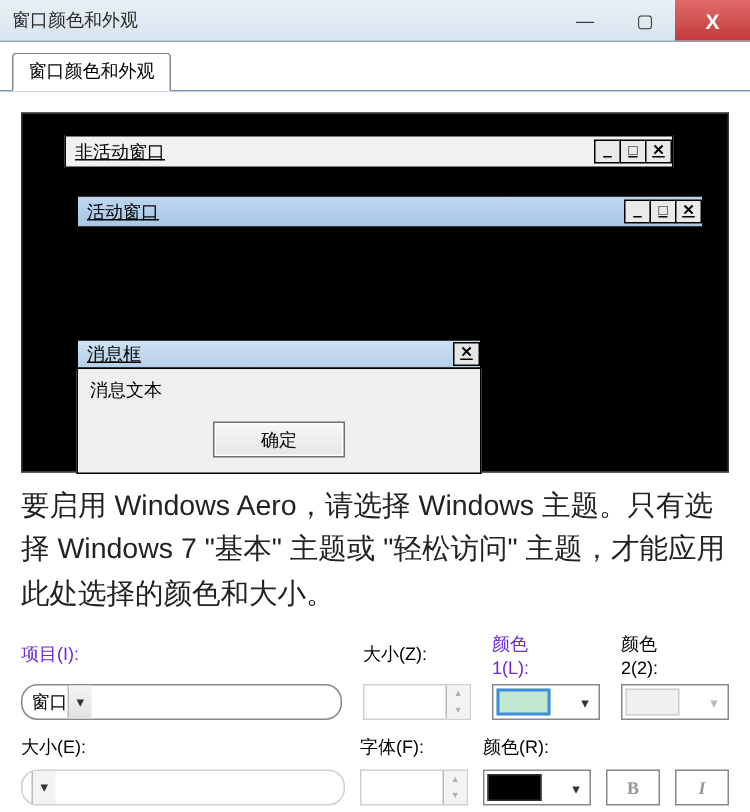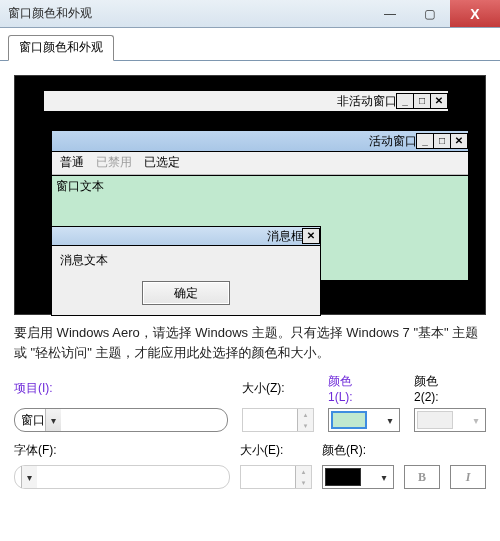--- a/index.html
+++ b/index.html
@@ -25,42 +25,42 @@
 
   
   .stage { background: #000; border: 1px solid #3a3a3a; padding: 18px 16px 16px 28px; height: 240px; position: relative; }
   .faux-win { position: absolute; }
 
   .fw-inactive { left: 28px; top: 14px; width: 406px; height: 90px; }
   .fw-inactive .tb { background: #f1f1f1; }
   .fw-active { left: 36px; top: 54px; width: 418px; height: 180px; }
 
   .faux-win .tb {
-    height: 22px; display: flex; align-items: center; justify-content: flex-end;
-    border: 1px solid #000; padding-left: 6px; font-size: 12px;
+    height: 22px; display: flex; align-items: center; justify-content: space-between;
+    border: 1px solid #000; padding-left: 6px; font-size: 12px; text-decoration: underline;
   }
   .fw-active .tb { background: linear-gradient(#bed6ef, #a9c7e7); }
   .tb .ctrls { display: flex; }
   .tb .ctrls span { width: 18px; height: 16px; border: 1px solid #000; display: flex; align-items: center; justify-content: center; margin-left: -1px; background: #eaeaea; font-size: 10px; line-height: 1; font-family: sans-serif; font-weight: bold; }
 
   .fw-body { background: #efefef; border: 1px solid #000; border-top: none; }
 
   .menubar { display: flex; gap: 12px; padding: 2px 8px 3px; border-bottom: 1px solid #c0c0c0; background: #f1f1f1; font-size: 12px; }
   .menubar .dim { color: #9c9c9c; }
   .textarea { background: #c1e9cf; border: 1px solid #000; border-left: none; border-right: none; height: 106px; padding: 2px 4px; }
 
   .fw-msg { left: 36px; top: 150px; width: 270px; }
   .fw-msg .tb { background: linear-gradient(#cfe1f4, #b6cfe9); height: 20px; }
   .fw-msg .tb .ctrls span { background: #e6e6e6; }
   .fw-msg .fw-body { padding: 6px 6px 10px; }
 
   .ok-row { display: flex; justify-content: center; padding-top: 8px; }
   .ok-btn { width: 88px; height: 24px; background: linear-gradient(#f7f7f7,#e6e6e6); border: 1px solid #707070; display:flex; align-items:center; justify-content:center; box-shadow: inset 0 0 0 1px #fff; }
 
-  .note { padding: 8px 0 10px; font-size: 13px; color: #222; line-height: 1.55; }
+  .note { padding: 8px 0 10px; font-size: 19px; color: #222; line-height: 1.55; }
 
   
   .row { display: grid; grid-template-columns: 1fr 72px 72px 72px; column-gap: 14px; align-items: center; margin-bottom: 4px; }
   .row .lbl { font-size: 12px; color: #6d28d9; }
   .row .lbl.dim { color: #000000; }
   .sel-wide { grid-column: 1; }
   .combo, .spin, .swatch-btn, .toggle-btn {
     height: 24px; border: 1px solid #888; background: #fff; display:flex; align-items:center;
   }
   .combo { justify-content: flex-start; padding: 0 2px 0 6px; border-radius: 11px; }
@@ -120,30 +120,20 @@
 
     <div class="faux-win fw-active">
       <div class="tb">
         <span>活动窗口</span>
         <div class="ctrls">
           <span>_</span>
           <span>□</span>
           <span>✕</span>
         </div>
       </div>
-      <div class="fw-body">
-        <div class="menubar">
-          <span>普通</span>
-          <span class="dim">已禁用</span>
-          <span>已选定</span>
-        </div>
-        <div class="textarea">
-          <span>窗口文本</span>
-        </div>
-      </div>
     </div>
 
     <div class="faux-win fw-msg">
       <div class="tb">
         <span>消息框</span>
         <div class="ctrls">
           <span>✕</span>
         </div>
       </div>
       <div class="fw-body">
@@ -184,22 +174,22 @@
       <div class="swatch green"></div>
       <span class="arr"></span>
     </div>
     <div class="swatch-btn dim">
       <div class="swatch dim"></div>
       <span class="arr"></span>
     </div>
   </div>
 
   <div class="row2" style="margin-top:10px;">
+    <span class="lbl dim">大小(E):</span>
     <span class="lbl dim">字体(F):</span>
-    <span class="lbl dim">大小(E):</span>
     <span class="lbl" style="grid-column:3 / span 3;">颜色(R):</span>
   </div>
   <div class="row2">
     <div class="combo dim">
       <span></span>
       <span class="arr"></span>
     </div>
     <div class="spin dim">
       <span></span>
       <div class="arrs">

